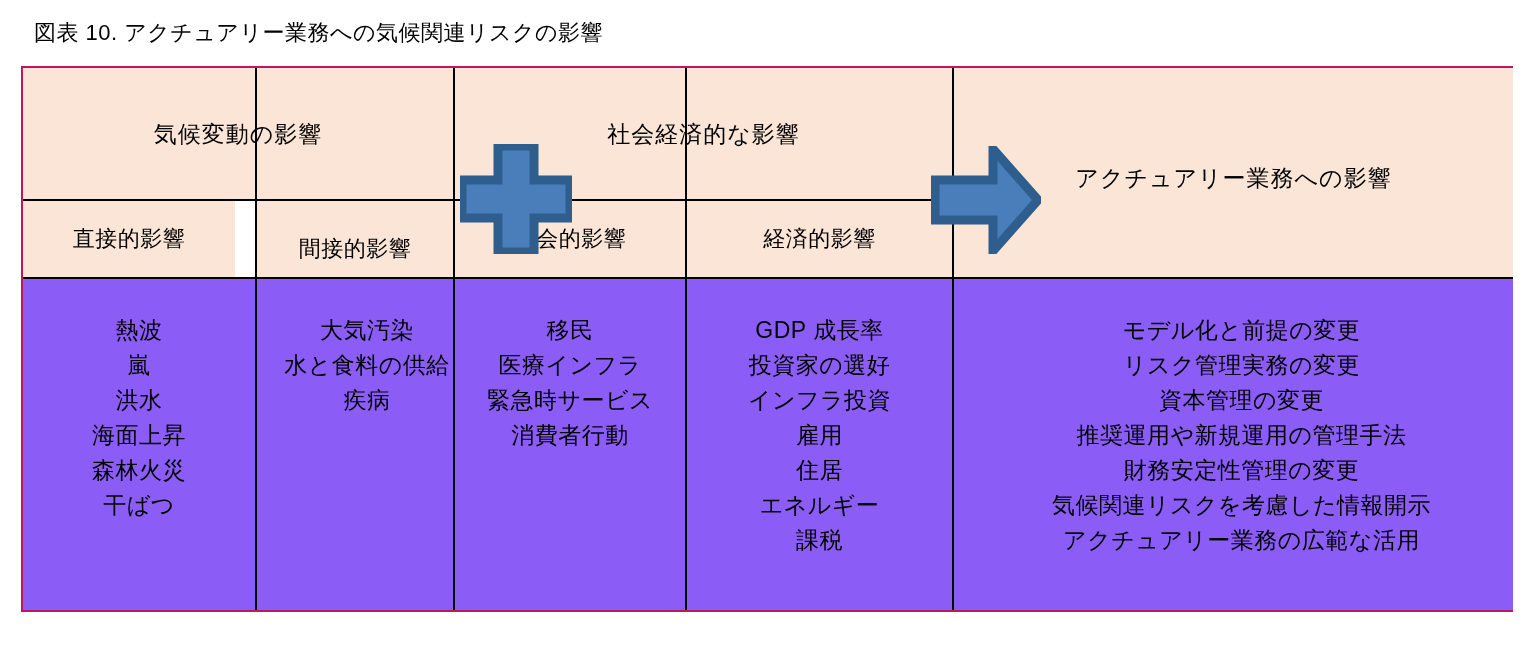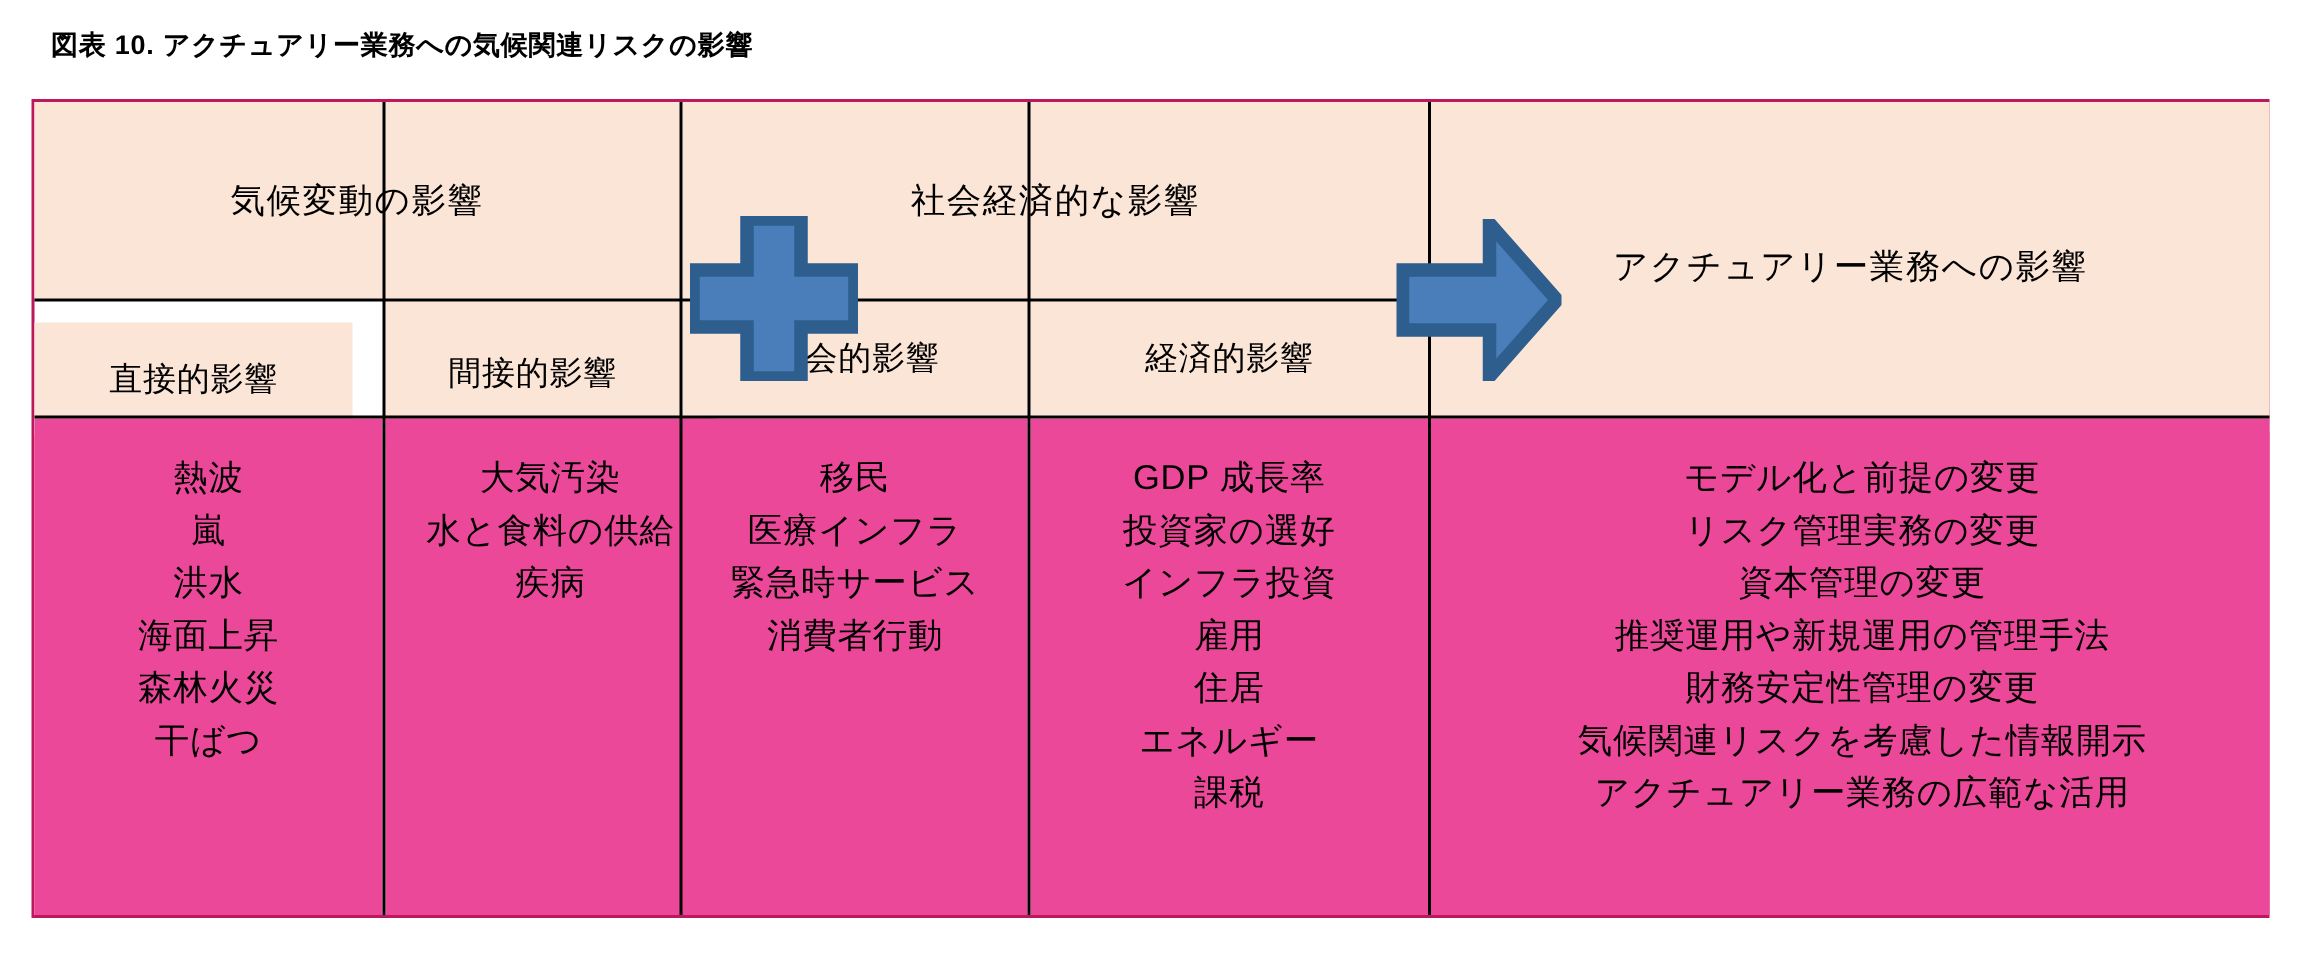--- a/index.html
+++ b/index.html
@@ -14,22 +14,22 @@
     color: #000000;
     position: relative;
     overflow: hidden;
   }
 
   
   #figure-title {
     position: absolute;
     left: 34px;
     top: 18px;
-    font-size: 18px;
-    font-weight: bold;
+    font-size: 22px;
+    font-weight: normal;
     letter-spacing: 0.5px;
     white-space: nowrap;
   }
 
   
   #risk-table {
     position: absolute;
     left: 21px;
     top: 66px;
     width: 1492px;
@@ -61,21 +61,21 @@
   .band {
     position: absolute;
     background: #fbe5d6;
     box-sizing: border-box;
   }
   #band-climate   { left: 0px;   top: 0px; width: 430px; height: 131px; }
   #band-socioecon { left: 432px; top: 0px; width: 497px; height: 131px; }
   #band-actuary   { left: 931px; top: 0px; width: 559px; height: 220px; }
 
   
-  #subband-direct   { left: 0px;   top: 147px; width: 212px; height: 76px; }
+  #subband-direct   { left: 0px;   top: 133px; width: 212px; height: 76px; }
   #subband-indirect { left: 234px; top: 133px; width: 196px; height: 96px; }
   #subband-social   { left: 432px; top: 133px; width: 230px; height: 76px; }
   #subband-economic { left: 664px; top: 133px; width: 265px; height: 76px; }
 
   .band-label {
     position: absolute;
     left: 0;
     right: 0;
     top: 50%;
     transform: translateY(-50%);
@@ -96,22 +96,22 @@
     letter-spacing: 0.5px;
     white-space: nowrap;
   }
 
   
   .body-cell {
     position: absolute;
     top: 211px;
     height: 331px;
     box-sizing: border-box;
-    background: #ec4899;
-    padding-top: 22px;
+    background: #8b5cf6;
+    padding-top: 34px;
   }
   #cell-direct   { left: 0px;   width: 232px; }
   #cell-indirect { left: 234px; width: 220px; }
   #cell-social   { left: 432px; width: 230px; }
   #cell-economic { left: 664px; width: 265px; }
   #cell-actuary  { left: 931px; width: 559px; padding-left: 16px; }
 
   .item-list {
     margin: 0;
     padding: 0;

